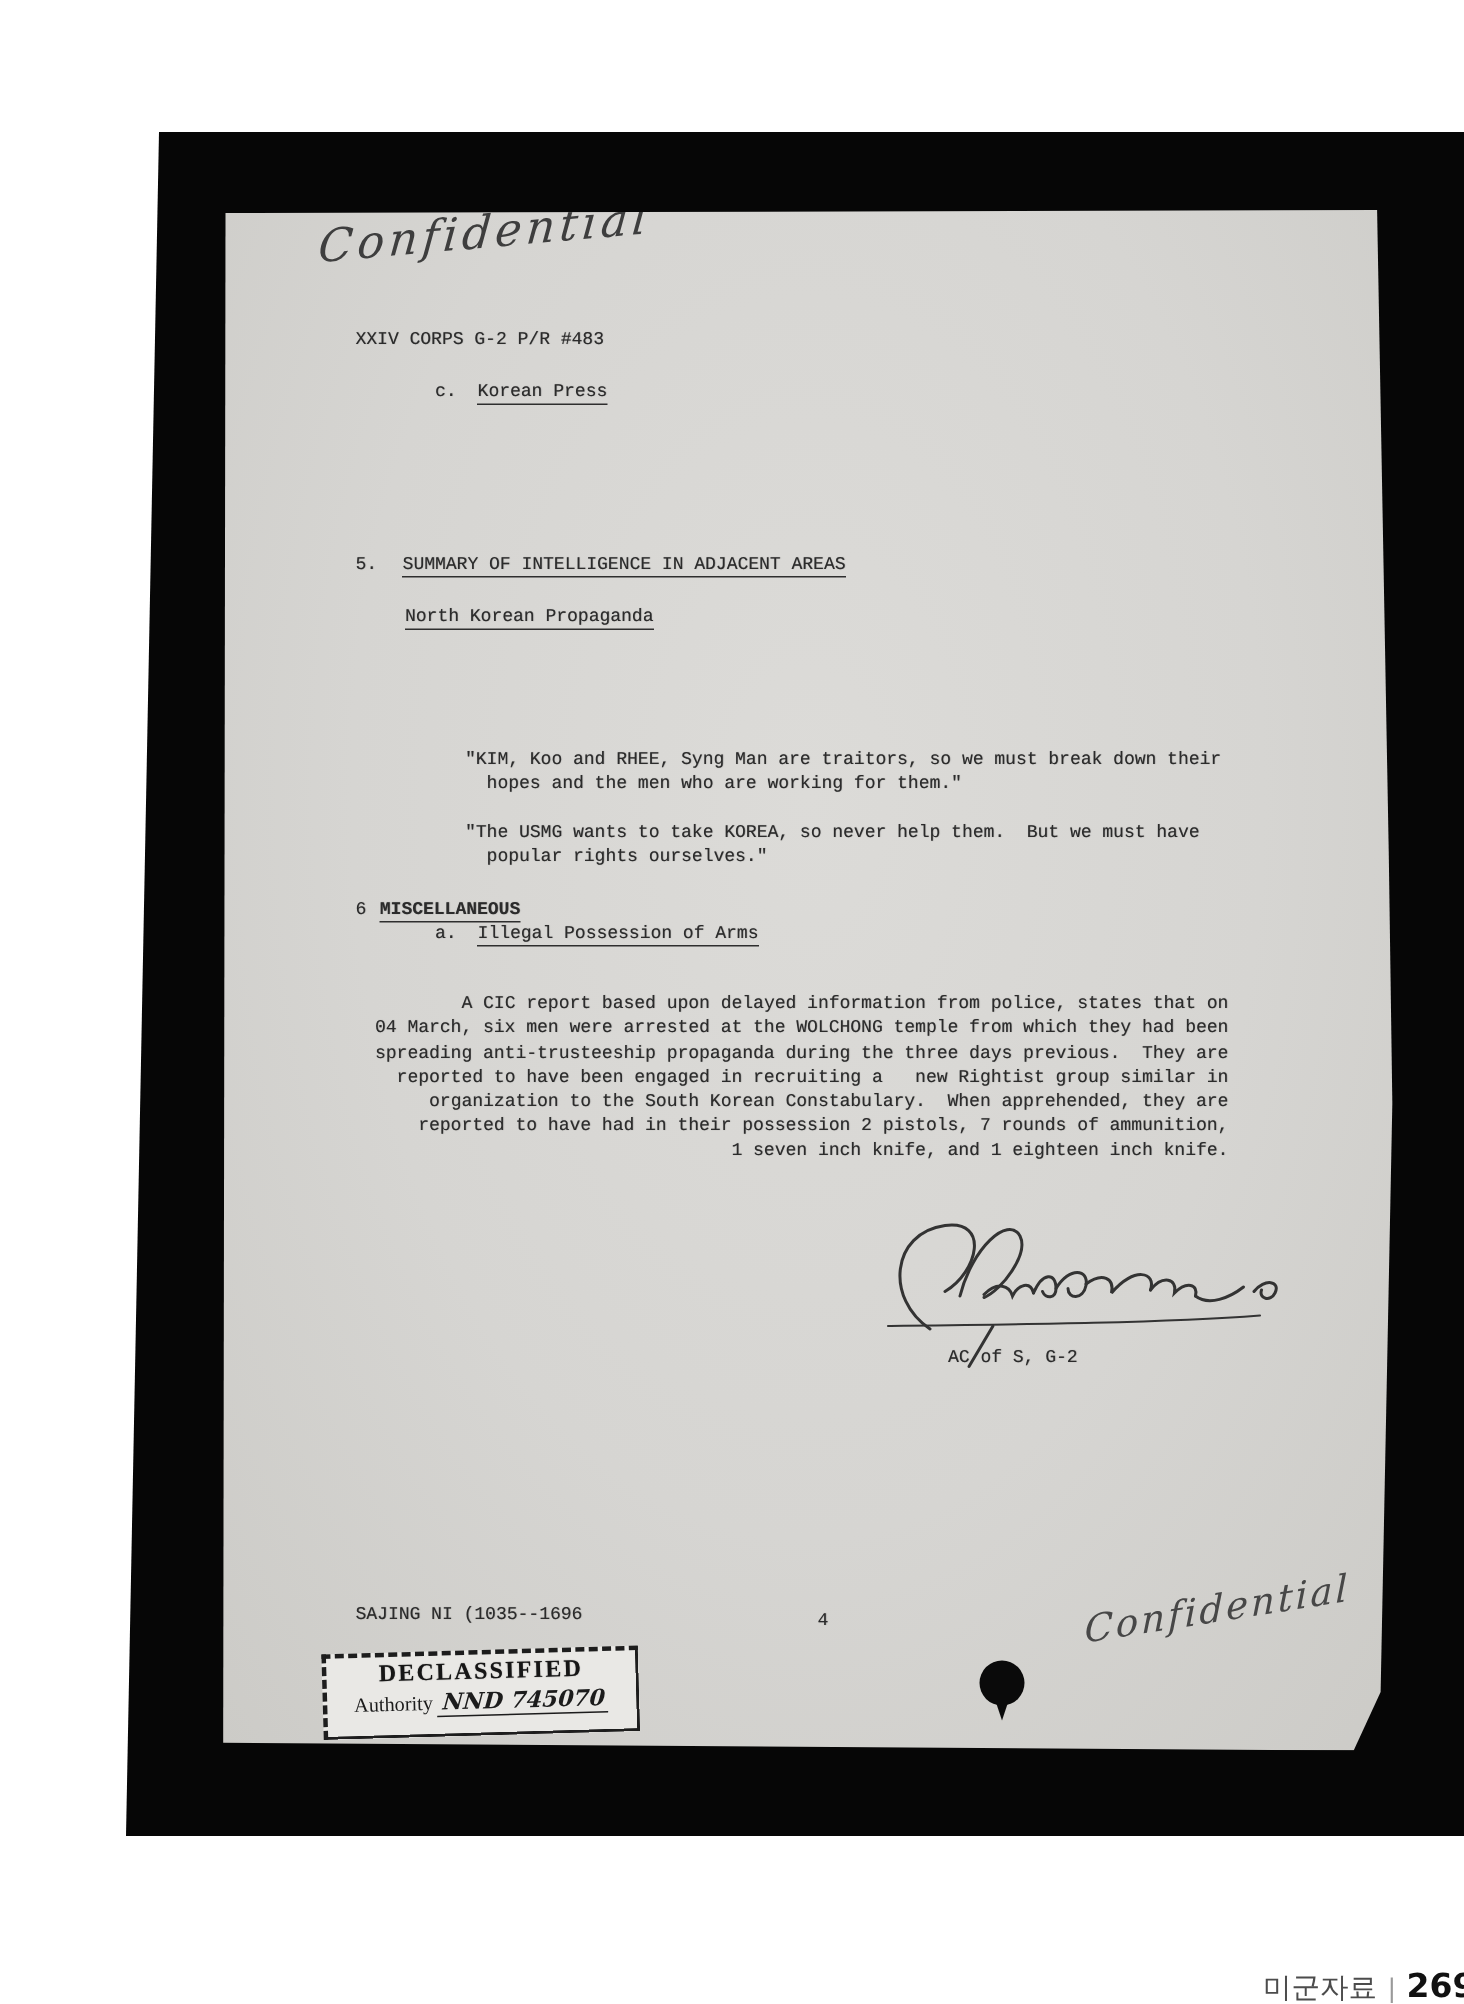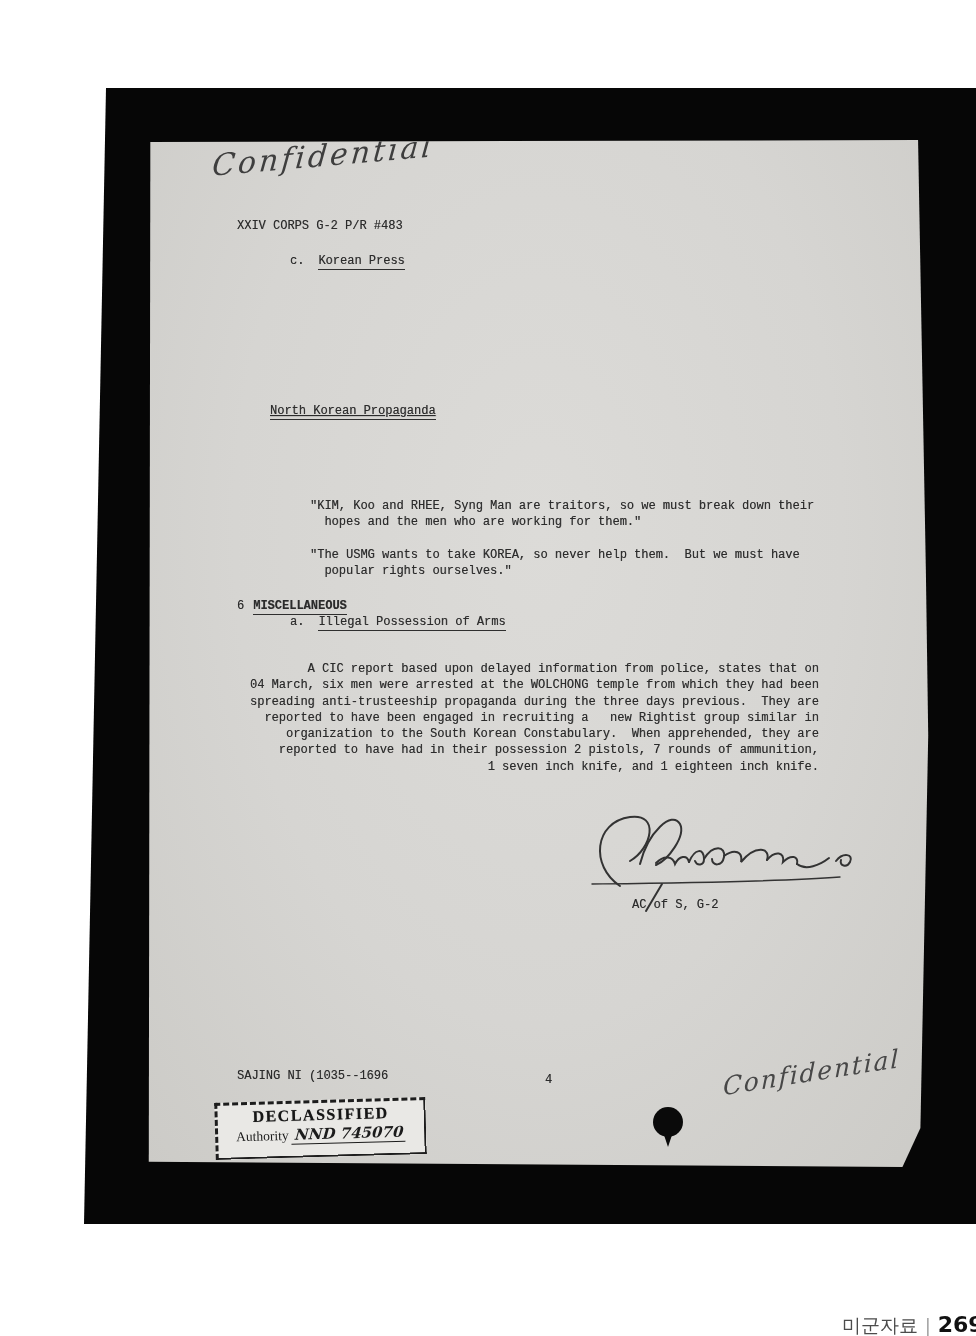--- a/index.html
+++ b/index.html
@@ -106,22 +106,23 @@
 <div class="scan-mat">
   <div class="paper">
 
     <div class="hw hw-top">Confidential</div>
 
     <pre class="typed" style="left:89px; top:78px;">XXIV CORPS G-2 P/R #483</pre>
 
     <div class="typed" style="left:142px; top:113px;"><span>c.</span><span class="u" style="margin-left:14px;">Korean Press</span></div>
 
 
+    <div class="typed" style="left:89px; top:228px;"><span>5.</span><span class="u" style="margin-left:17px;">SUMMARY OF INTELLIGENCE IN ADJACENT AREAS</span></div>
 
-    <div class="typed" style="left:122px; top:263px;text-decoration:underline;"><span class="u">North Korean Propaganda</span></div>
+    <div class="typed" style="left:122px; top:263px;"><span class="u">North Korean Propaganda</span></div>
 
 
     <pre class="typed" style="left:162px; top:358px;">"KIM, Koo and RHEE, Syng Man are traitors, so we must break down their
   hopes and the men who are working for them."</pre>
 
     <pre class="typed" style="left:162px; top:407px;">"The USMG wants to take KOREA, so never help them.  But we must have
   popular rights ourselves."</pre>
 
     <div class="typed" style="left:89px; top:458px;"><span>6</span><span class="u" style="margin-left:9px;font-weight:bold;">MISCELLANEOUS</span></div>
 

